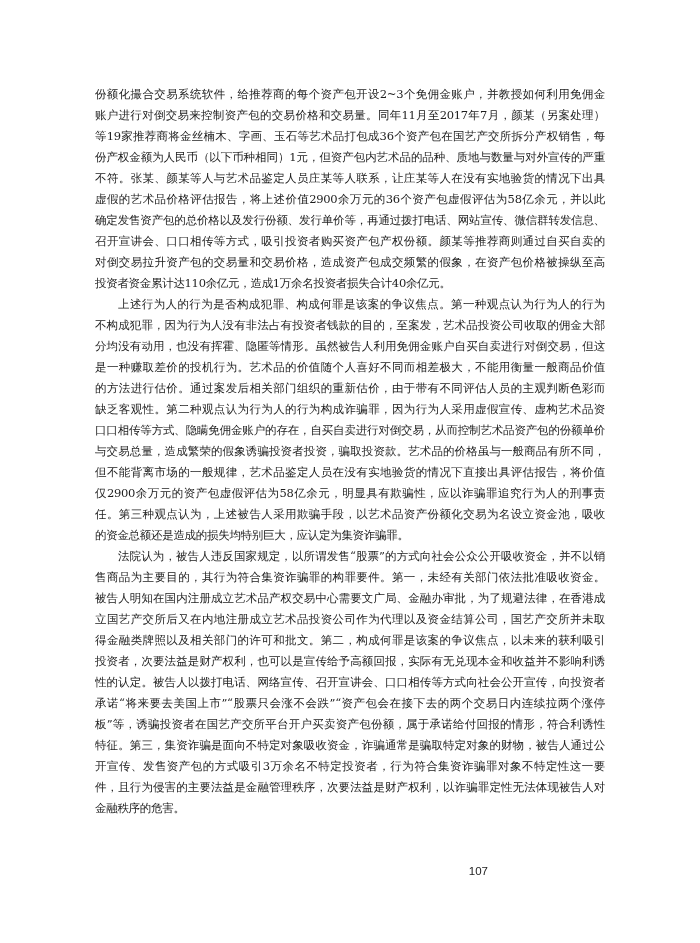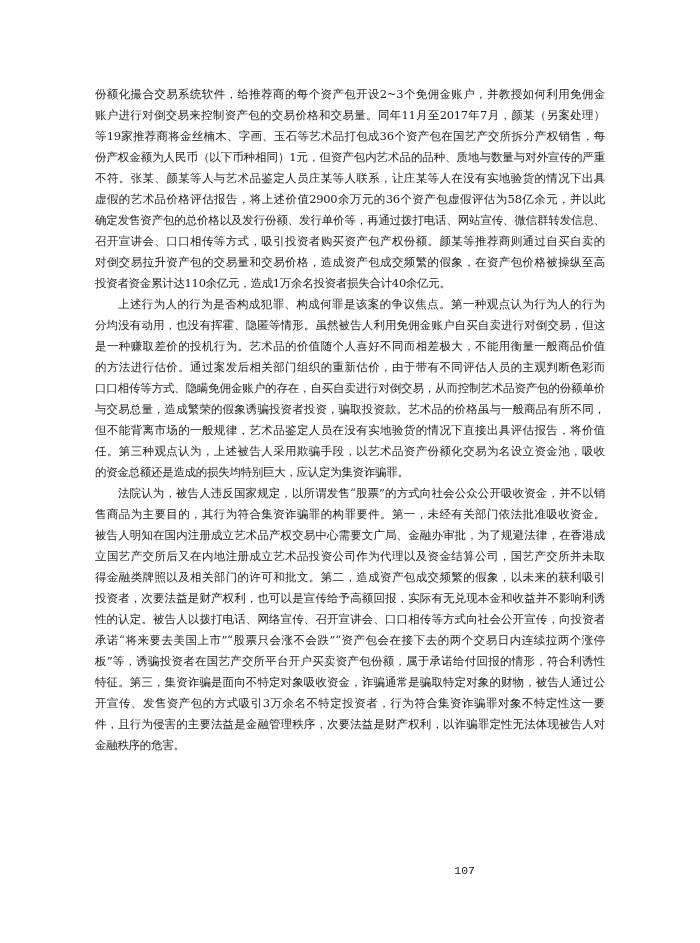--- a/index.html
+++ b/index.html
@@ -43,23 +43,23 @@
     }
     .line.indent {
       padding-left: 23px;
     }
     .line.last {
       text-align-last: left;
       text-align: left;
     }
     .page-number {
       position: absolute;
-      right: 108px;
+      right: 95px;
       top: 863px;
-      font-family: Liberation Mono, monospace;
+      font-family: Liberation Sans, sans-serif;
       font-size: 11.5px;
       line-height: 16px;
       color: #1c1c1c;
     }
   </style>
 </head>
 <body>
 
 <div class="page">
   <div class="text-block">
@@ -72,36 +72,39 @@
       <span class="line">不符。张某、颜某等人与艺术品鉴定人员庄某等人联系，让庄某等人在没有实地验货的情况下出具</span>
       <span class="line">虚假的艺术品价格评估报告，将上述价值2900余万元的36个资产包虚假评估为58亿余元，并以此</span>
       <span class="line">确定发售资产包的总价格以及发行份额、发行单价等，再通过拨打电话、网站宣传、微信群转发信息、</span>
       <span class="line">召开宣讲会、口口相传等方式，吸引投资者购买资产包产权份额。颜某等推荐商则通过自买自卖的</span>
       <span class="line">对倒交易拉升资产包的交易量和交易价格，造成资产包成交频繁的假象，在资产包价格被操纵至高</span>
       <span class="line last">投资者资金累计达110余亿元，造成1万余名投资者损失合计40余亿元。</span>
     </div>
 
     <div class="paragraph">
       <span class="line indent">上述行为人的行为是否构成犯罪、构成何罪是该案的争议焦点。第一种观点认为行为人的行为</span>
+      <span class="line">不构成犯罪，因为行为人没有非法占有投资者钱款的目的，至案发，艺术品投资公司收取的佣金大部</span>
       <span class="line">分均没有动用，也没有挥霍、隐匿等情形。虽然被告人利用免佣金账户自买自卖进行对倒交易，但这</span>
       <span class="line">是一种赚取差价的投机行为。艺术品的价值随个人喜好不同而相差极大，不能用衡量一般商品价值</span>
       <span class="line">的方法进行估价。通过案发后相关部门组织的重新估价，由于带有不同评估人员的主观判断色彩而</span>
+      <span class="line">缺乏客观性。第二种观点认为行为人的行为构成诈骗罪，因为行为人采用虚假宣传、虚构艺术品资</span>
       <span class="line">口口相传等方式、隐瞒免佣金账户的存在，自买自卖进行对倒交易，从而控制艺术品资产包的份额单价</span>
       <span class="line">与交易总量，造成繁荣的假象诱骗投资者投资，骗取投资款。艺术品的价格虽与一般商品有所不同，</span>
       <span class="line">但不能背离市场的一般规律，艺术品鉴定人员在没有实地验货的情况下直接出具评估报告，将价值</span>
+      <span class="line">仅2900余万元的资产包虚假评估为58亿余元，明显具有欺骗性，应以诈骗罪追究行为人的刑事责</span>
       <span class="line">任。第三种观点认为，上述被告人采用欺骗手段，以艺术品资产份额化交易为名设立资金池，吸收</span>
       <span class="line last">的资金总额还是造成的损失均特别巨大，应认定为集资诈骗罪。</span>
     </div>
 
     <div class="paragraph">
       <span class="line indent">法院认为，被告人违反国家规定，以所谓发售“股票”的方式向社会公众公开吸收资金，并不以销</span>
       <span class="line">售商品为主要目的，其行为符合集资诈骗罪的构罪要件。第一，未经有关部门依法批准吸收资金。</span>
       <span class="line">被告人明知在国内注册成立艺术品产权交易中心需要文广局、金融办审批，为了规避法律，在香港成</span>
       <span class="line">立国艺产交所后又在内地注册成立艺术品投资公司作为代理以及资金结算公司，国艺产交所并未取</span>
-      <span class="line">得金融类牌照以及相关部门的许可和批文。第二，造成资产包成交频繁的假象，以未来的获利吸引</span>
+      <span class="line">得金融类牌照以及相关部门的许可和批文。第二，构成何罪是该案的争议焦点，以未来的获利吸引</span>
       <span class="line">投资者，次要法益是财产权利，也可以是宣传给予高额回报，实际有无兑现本金和收益并不影响利诱</span>
       <span class="line">性的认定。被告人以拨打电话、网络宣传、召开宣讲会、口口相传等方式向社会公开宣传，向投资者</span>
       <span class="line">承诺“将来要去美国上市”“股票只会涨不会跌”“资产包会在接下去的两个交易日内连续拉两个涨停</span>
       <span class="line">板”等，诱骗投资者在国艺产交所平台开户买卖资产包份额，属于承诺给付回报的情形，符合利诱性</span>
       <span class="line">特征。第三，集资诈骗是面向不特定对象吸收资金，诈骗通常是骗取特定对象的财物，被告人通过公</span>
       <span class="line">开宣传、发售资产包的方式吸引3万余名不特定投资者，行为符合集资诈骗罪对象不特定性这一要</span>
       <span class="line">件，且行为侵害的主要法益是金融管理秩序，次要法益是财产权利，以诈骗罪定性无法体现被告人对</span>
       <span class="line last">金融秩序的危害。</span>
     </div>
 

